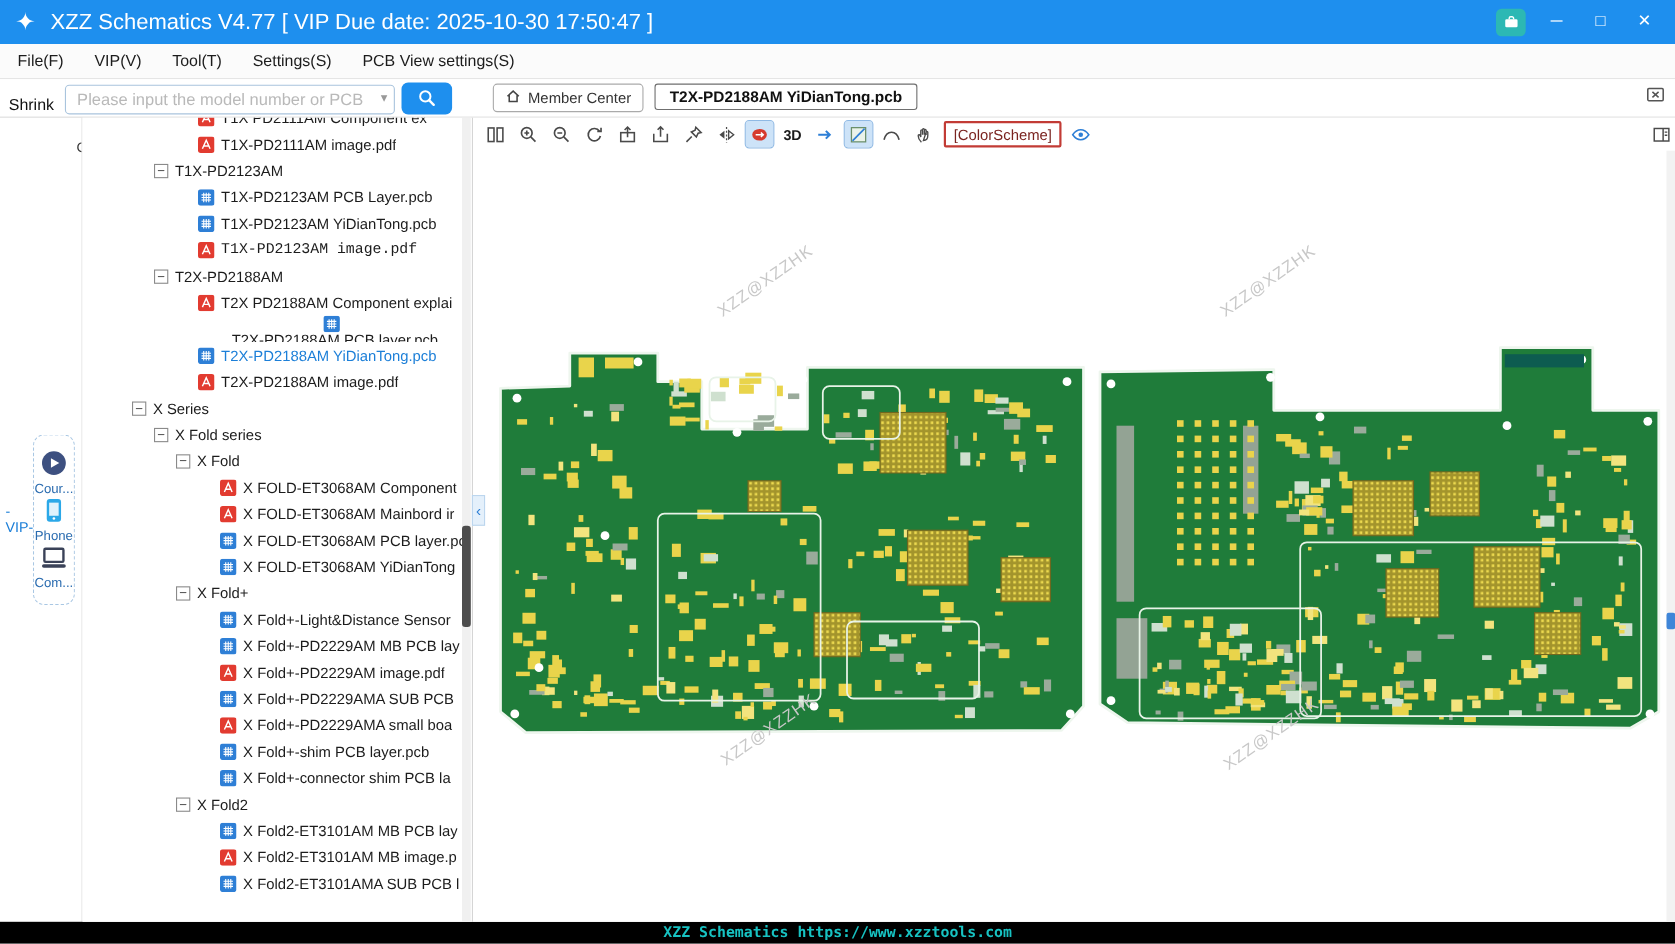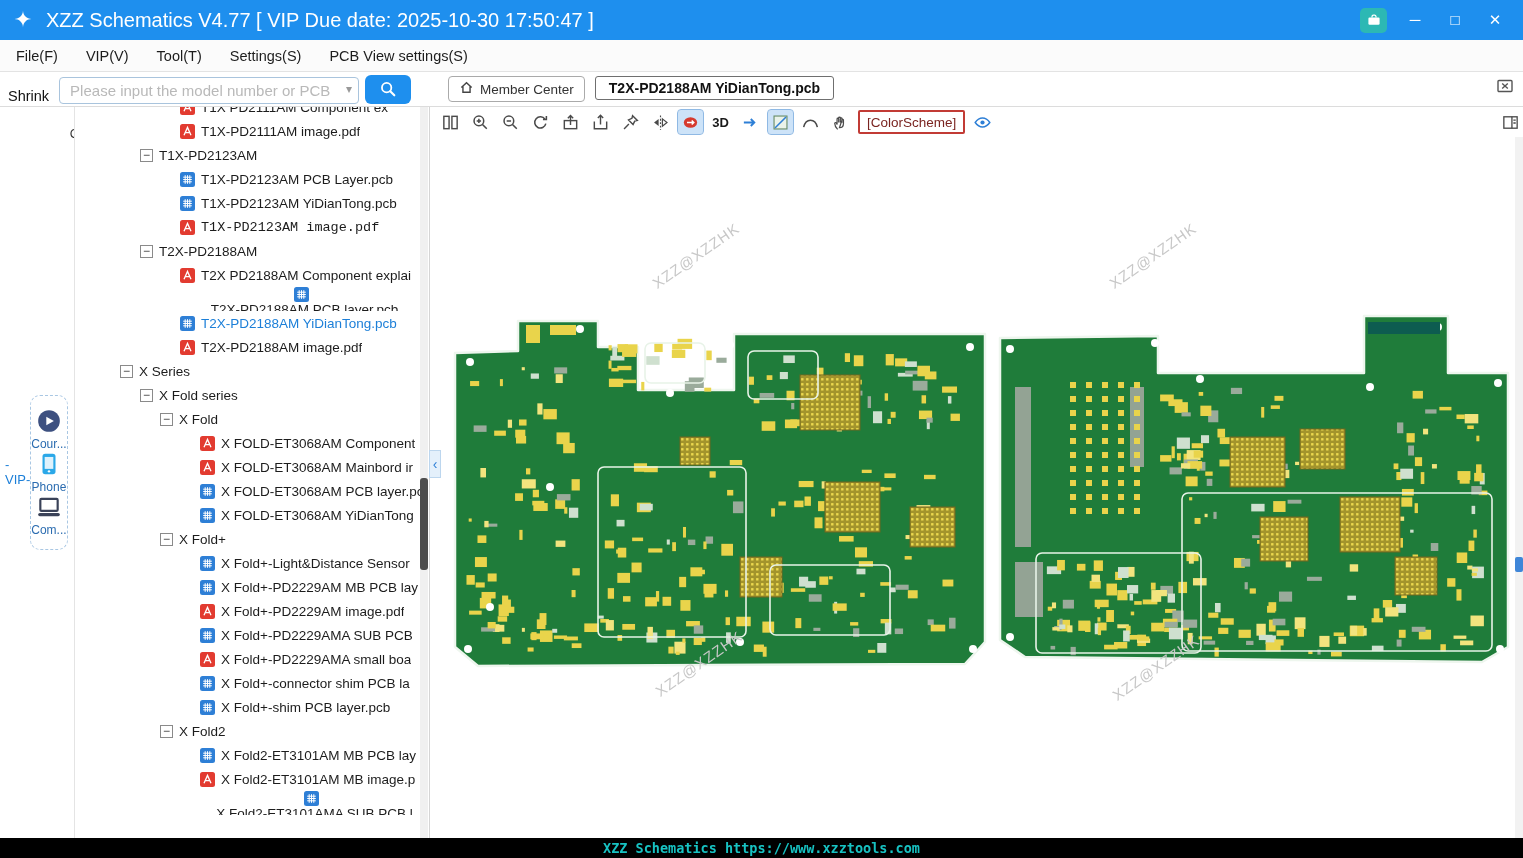--- a/index.html
+++ b/index.html
@@ -398,30 +398,30 @@
             </span>
             <span class="tlabel">X Fold+-PD2229AMA small boa</span>
           </div>
           <div class="trow" style="padding-left: 125px;">
             <span style="display: flex;">
               <svg class="fic" viewBox="0 0 15 15">
                 <rect width="15" height="15" rx="2.5" fill="#2e7fd6"></rect>
                 <path d="M3.2 5.2h8.6M3.2 7.5h8.6M3.2 9.8h8.6M5.2 3.2v8.6M7.5 3.2v8.6M9.8 3.2v8.6" stroke="#fff" stroke-width="1"></path>
               </svg>
             </span>
+            <span class="tlabel">X Fold+-shim PCB layer.pcb</span>
+          </div>
+          <div class="trow" style="padding-left: 125px;">
+            <span style="display: flex;">
+              <svg class="fic" viewBox="0 0 15 15">
+                <rect width="15" height="15" rx="2.5" fill="#2e7fd6"></rect>
+                <path d="M3.2 5.2h8.6M3.2 7.5h8.6M3.2 9.8h8.6M5.2 3.2v8.6M7.5 3.2v8.6M9.8 3.2v8.6" stroke="#fff" stroke-width="1"></path>
+              </svg>
+            </span>
             <span class="tlabel">X Fold+-connector shim PCB la</span>
-          </div>
-          <div class="trow" style="padding-left: 125px;">
-            <span style="display: flex;">
-              <svg class="fic" viewBox="0 0 15 15">
-                <rect width="15" height="15" rx="2.5" fill="#2e7fd6"></rect>
-                <path d="M3.2 5.2h8.6M3.2 7.5h8.6M3.2 9.8h8.6M5.2 3.2v8.6M7.5 3.2v8.6M9.8 3.2v8.6" stroke="#fff" stroke-width="1"></path>
-              </svg>
-            </span>
-            <span class="tlabel">X Fold+-shim PCB layer.pcb</span>
           </div>
           <div class="trow" style="padding-left: 85px;">
             <span class="exp">−</span>
             <span class="tlabel">X Fold2</span>
           </div>
           <div class="trow" style="padding-left: 125px;">
             <span style="display: flex;">
               <svg class="fic" viewBox="0 0 15 15">
                 <rect width="15" height="15" rx="2.5" fill="#2e7fd6"></rect>
                 <path d="M3.2 5.2h8.6M3.2 7.5h8.6M3.2 9.8h8.6M5.2 3.2v8.6M7.5 3.2v8.6M9.8 3.2v8.6" stroke="#fff" stroke-width="1"></path>
@@ -431,21 +431,21 @@
           </div>
           <div class="trow" style="padding-left: 125px; align-items: center;">
             <span style="display: flex;">
               <svg class="fic" viewBox="0 0 15 15">
                 <rect width="15" height="15" rx="2.5" fill="#e23b30"></rect>
                 <path d="M4 11.2L7.5 3.4l3.5 7.8M5.3 8.7h4.4" stroke="#fff" stroke-width="1.3" fill="none"></path>
               </svg>
             </span>
             <span class="tlabel">X Fold2-ET3101AM MB image.p</span>
           </div>
-          <div class="trow" style="padding-left: 125px; flex-direction: column;">
+          <div class="trow" style="padding-left: 125px;">
             <span style="display: flex;">
               <svg class="fic" viewBox="0 0 15 15">
                 <rect width="15" height="15" rx="2.5" fill="#2e7fd6"></rect>
                 <path d="M3.2 5.2h8.6M3.2 7.5h8.6M3.2 9.8h8.6M5.2 3.2v8.6M7.5 3.2v8.6M9.8 3.2v8.6" stroke="#fff" stroke-width="1"></path>
               </svg>
             </span>
             <span class="tlabel">X Fold2-ET3101AMA SUB PCB l</span>
           </div>
         </div>
       <div class="tscroll">

